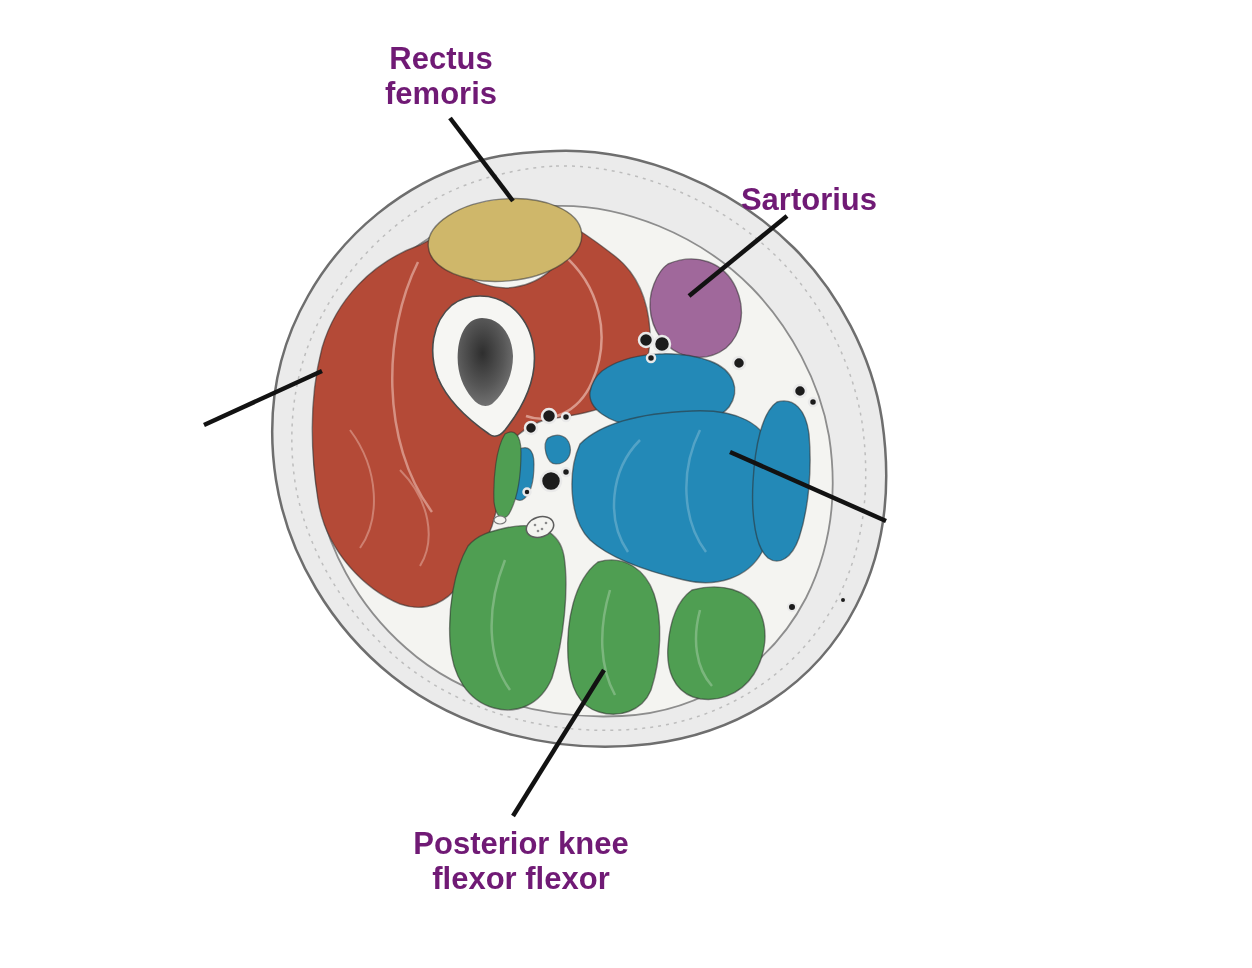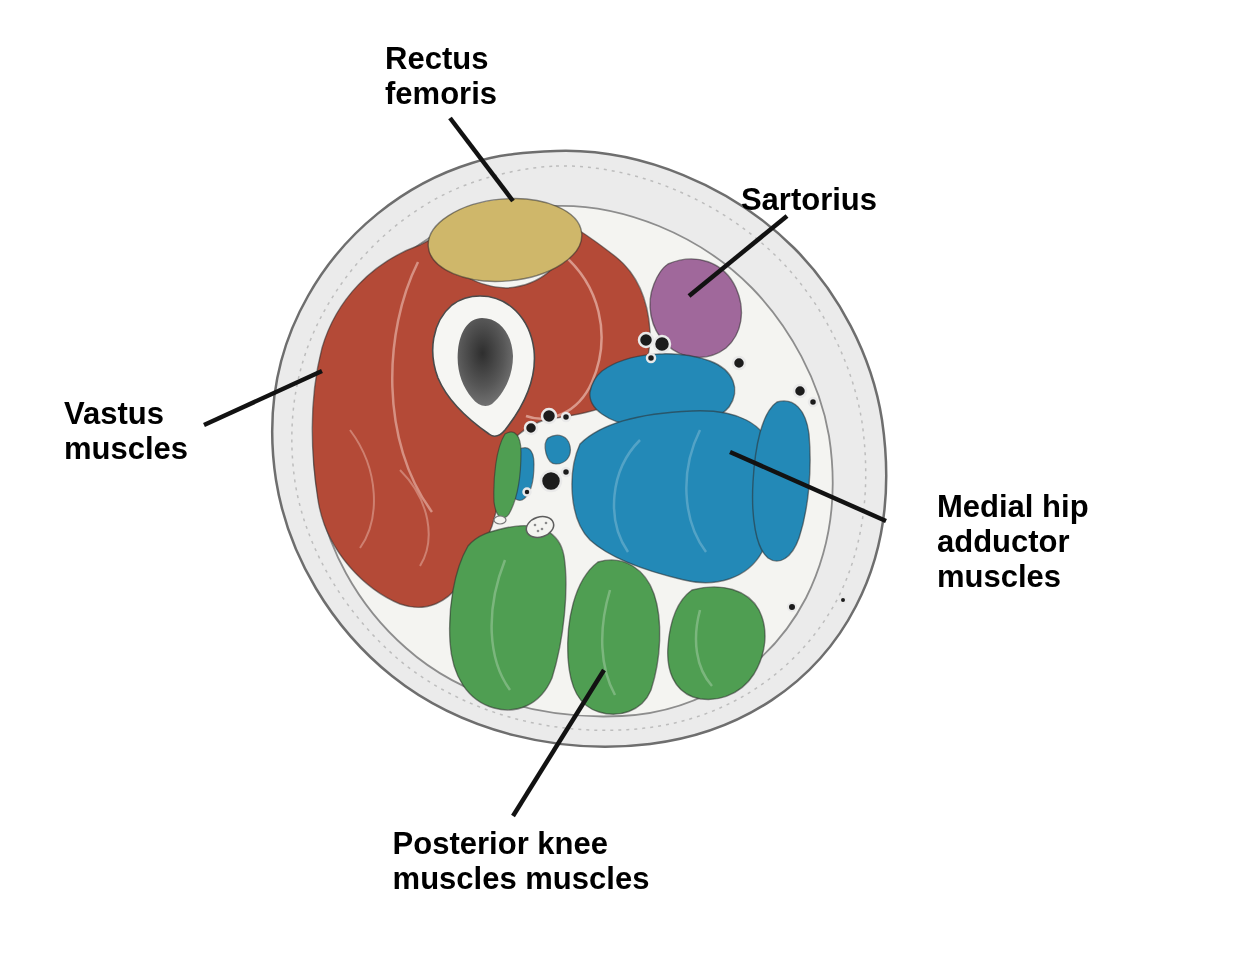--- a/index.html
+++ b/index.html
@@ -7,25 +7,26 @@
     position:relative;
     width:1252px;height:968px;
     background:#ffffff;
     font-family:"Liberation Sans", sans-serif;
     overflow:hidden;
   }
   .stage svg{position:absolute;inset:0;}
   .label{
     position:absolute;
     transform:translateX(-50%);
+    text-align:center;
     white-space:pre-line;
     font-weight:700;
     font-size:31px;
     line-height:35px;
-    color:#000000;
+    color:#701a75;
     letter-spacing:0px;
   }
 </style>
 </head>
 <body>
 
 <div class="stage">
 
   <svg viewBox="0 0 1252 968" width="1252" height="968">
     <defs>
@@ -140,21 +141,17 @@
       <line x1="730" y1="452" x2="886" y2="521"></line>
       <line x1="513" y1="816" x2="604" y2="670"></line>
     </g>
   </svg>
 
   <div class="label" style="left:441px;top:41px">Rectus
 femoris</div>
 
   <div class="label" style="left:809px;top:182px">Sartorius</div>
 
-  <div class="label" style="left:126px;top:396px">Vastus
-muscles</div>
 
-  <div class="label" style="left:1042px;top:489px">Medial hip
-adductor muscles</div>
 
   <div class="label" style="left:521px;top:826px">Posterior knee
-muscles muscles</div>
+flexor flexor</div>
 </div>
 
 </body></html>

